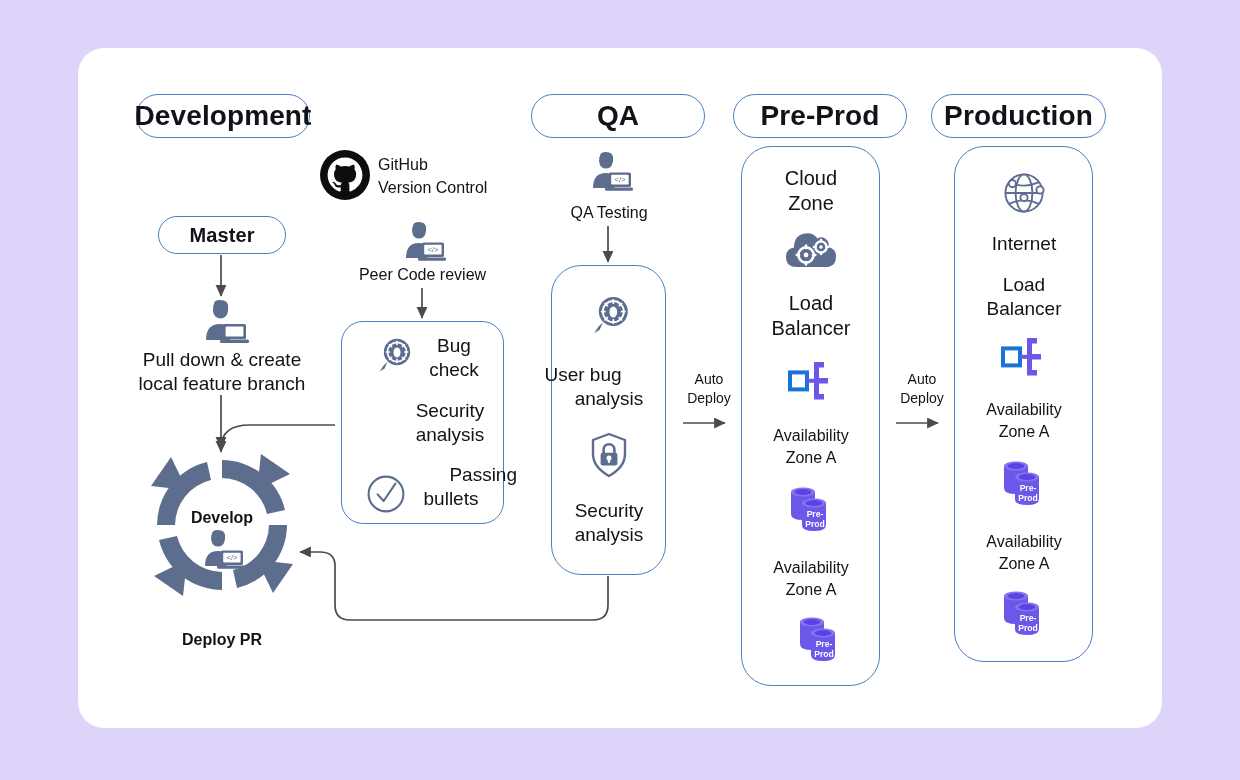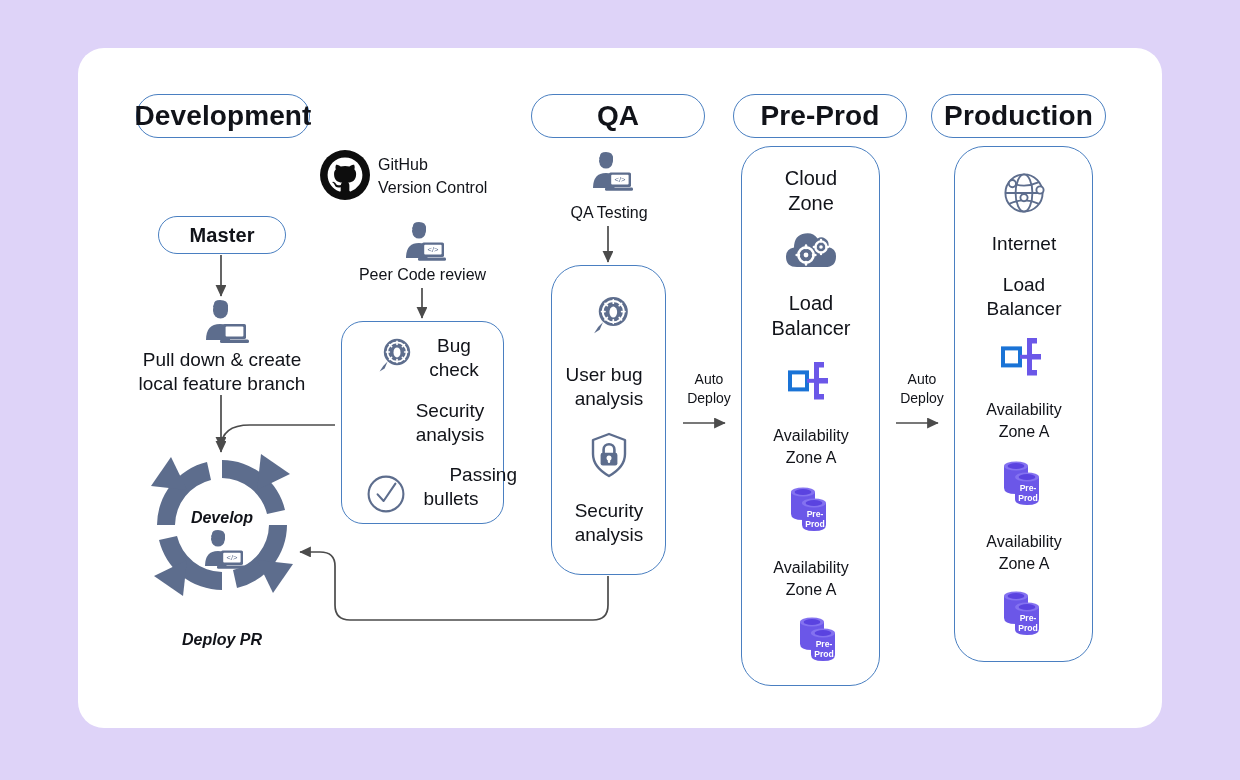--- a/index.html
+++ b/index.html
@@ -61,21 +61,21 @@
     color: #111319;
     line-height: 1.22;
     text-align: center;
   }
   .txt.l { text-align: left; }
   .t20 { font-size: 20px; }
   .t19 { font-size: 19px; }
   .t17 { font-size: 16px; }
   .t16 { font-size: 16px; }
   .t14 { font-size: 14px; }
-  .bold { font-weight: bold; font-style: italic; }
+  .bold { font-weight: bold; }
 
   .icon { position: absolute; display: block; }
   svg { display: block; overflow: visible; }
   .flow { position: absolute; left: 0; top: 0; width: 1240px; height: 780px; pointer-events: none; }
 </style>
 </head>
 <body>
 
 <div id="stage">
   <div class="board"></div>
@@ -259,21 +259,21 @@
         <line x1="30.6" y1="16" x2="33.6" y2="16"></line>
         <line x1="15.5" y1="8.5" x2="17.6" y2="10.6"></line>
         <line x1="28.4" y1="21.4" x2="30.5" y2="23.5"></line>
         <line x1="15.5" y1="23.5" x2="17.6" y2="21.4"></line>
         <line x1="28.4" y1="10.6" x2="30.5" y2="8.5"></line>
       </g>
       <ellipse cx="23" cy="16.4" rx="3.5" ry="5" fill="#ffffff"></ellipse>
       <path d="M13.6 25.6 L9.2 30 L5.6 35.6 L10.6 32.6 Z" fill="#5d6d8d"></path>
     </svg>
   </span>
-  <div class="txt t19" style="left:548px; top:363px; width:112px;">User bug</div>
+  <div class="txt t19" style="left:527px; top:363px; width:112px;">User bug</div>
   <div class="txt t19" style="left:553px; top:387px; width:112px;">analysis</div>
 
   <span class="icon" style="left:589px; top:432px;">
     <svg width="40" height="46" viewBox="0 0 40 46">
       <path d="M20 2 L36 8 L36 22 Q36 35 20 44 Q4 35 4 22 L4 8 Z" fill="none" stroke="#5d6d8d" stroke-width="2.4" stroke-linejoin="round"></path>
       <path d="M14.6 21.6 L14.6 17.6 A5.4 5.4 0 0 1 25.4 17.6 L25.4 21.6" fill="none" stroke="#5d6d8d" stroke-width="2.6"></path>
       <rect x="11.6" y="20.8" width="16.8" height="12.6" rx="2.2" fill="#5d6d8d"></rect>
       <circle cx="20" cy="26" r="2.5" fill="#ffffff"></circle>
       <rect x="18.8" y="26" width="2.4" height="5" rx="1.2" fill="#ffffff"></rect>
     </svg>

